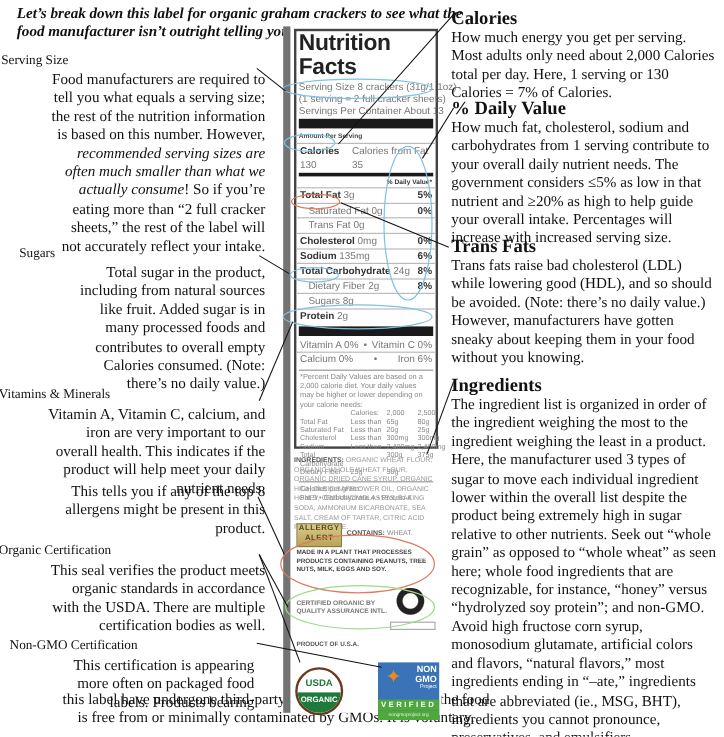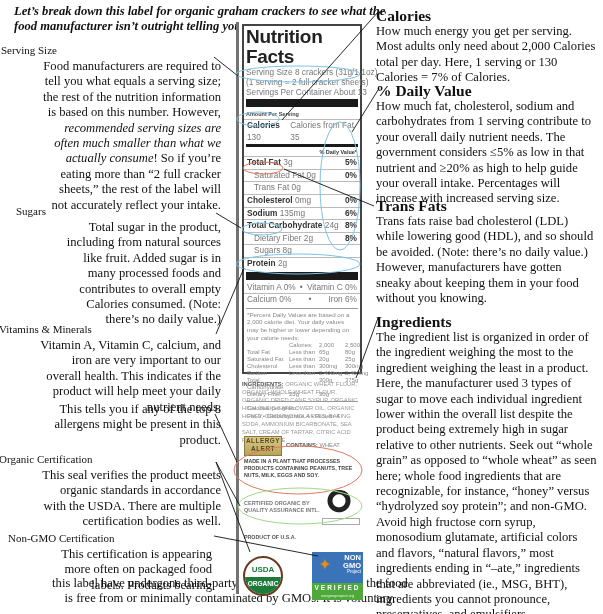--- a/index.html
+++ b/index.html
@@ -5,21 +5,21 @@
   html, body { margin: 0; padding: 0; background: #ffffff; }
   body { width: 603px; height: 614px; position: relative; overflow: hidden; font-family: "Liberation Serif", serif; color: #111; }
   .abs { position: absolute; }
   .intro { left: 14px; top: 4px; width: 380px; font-size: 12.6px; font-weight: bold; font-style: italic; line-height: 15px; }
   .lhead { font-weight: normal; font-size: 11px; line-height: 17px; }
   .lbody { font-size: 12.6px; text-align: right; line-height: 15.4px; margin-left: 40px; }
   .rhead { font-weight: bold; font-size: 15.5px; line-height: 17px; }
   .rbody { font-size: 12.6px; line-height: 15.4px; }
   .left-col { right: 382px; }
   
-  .label { left: 236px; top: 22px; width: 126px; height: 572px; border-left: 3px solid #737373; background: #fff; font-family: "Liberation Sans", sans-serif; color: #666; }
+  .label { left: 236px; top: 22px; width: 126px; height: 572px; border-left: 6px solid #737373; background: #fff; font-family: "Liberation Sans", sans-serif; color: #666; }
   .nf-box { position: absolute; left: 3px; top: 2px; width: 120px; height: 350px; border: 2px solid #444; box-sizing: border-box; }
   .nf-title { font-weight: bold; font-size: 19px; color: #222; letter-spacing: -0.3px; line-height: 20px; margin: 1px 0 0 2px; }
   .nf-line { font-size: 8.3px; line-height: 10px; padding-left: 2px; white-space: nowrap; color: #777; }
   .nf-thick { height: 8px; background: #1a1a1a; margin: 2px 2px; }
   .nf-med { height: 3px; background: #1a1a1a; margin: 1px 2px; }
   .nf-rule { height: 1px; background: #999; margin: 0 2px; }
   .nf-row { display: flex; justify-content: space-between; font-size: 8.3px; line-height: 11.6px; padding: 0 3px; border-top: 1px solid #bbb; color: #777; }
   .nf-row b { color: #333; }
   .nf-row .pct { font-weight: bold; color: #333; }
   .nf-sub { padding-left: 10px; }

